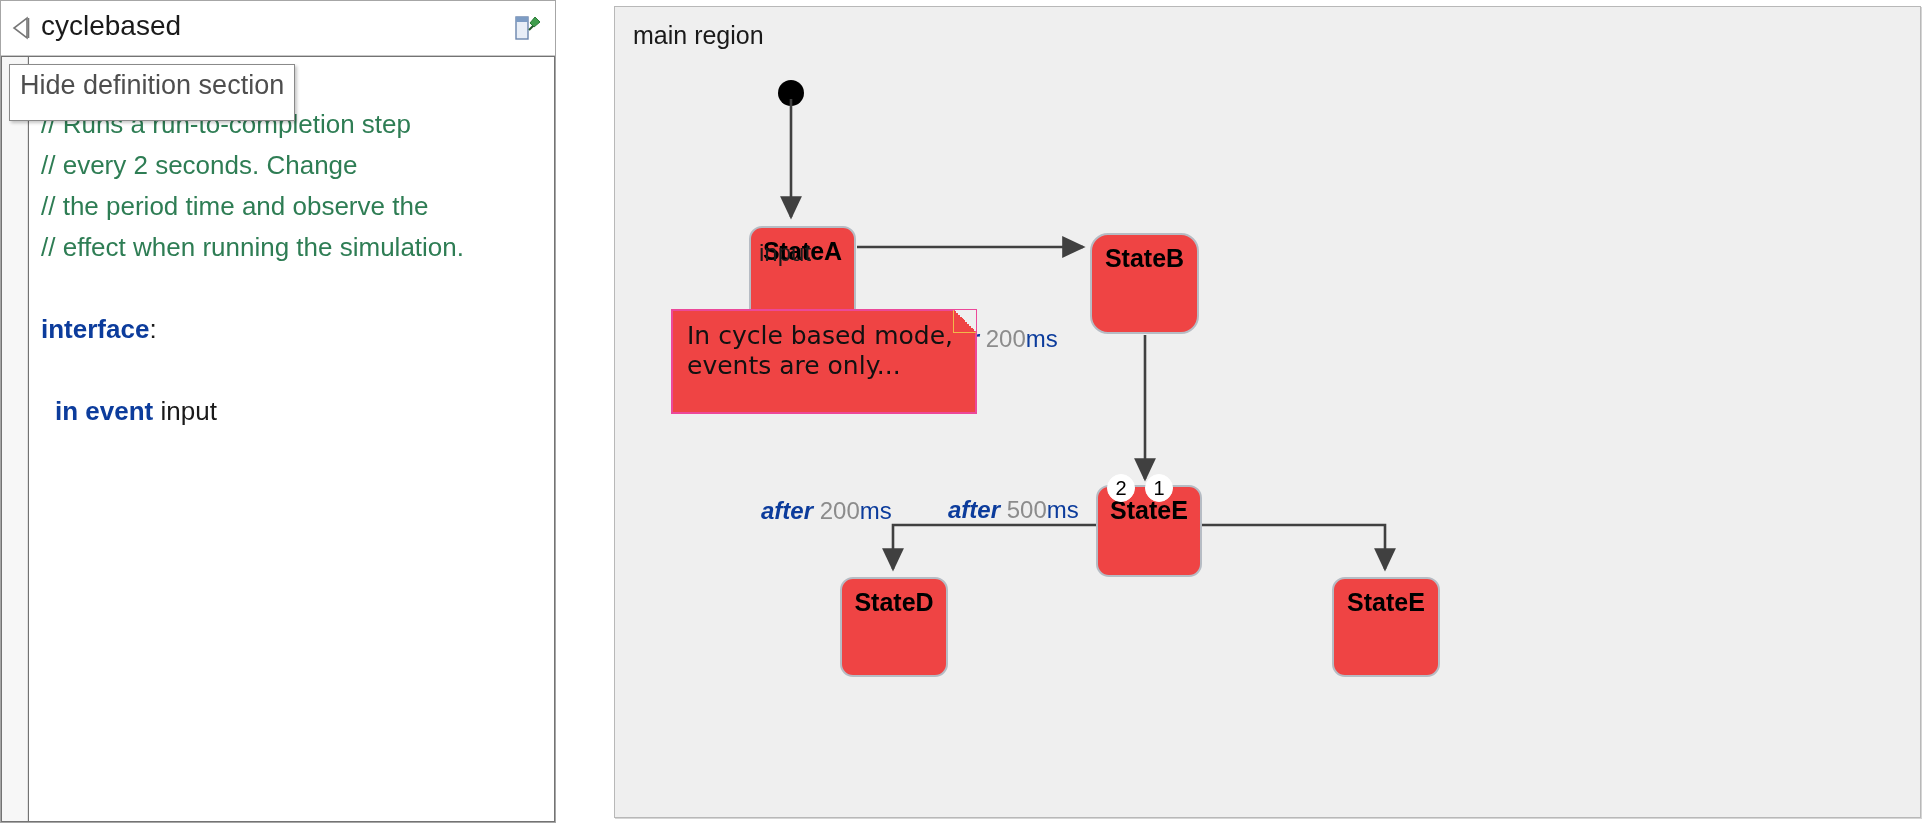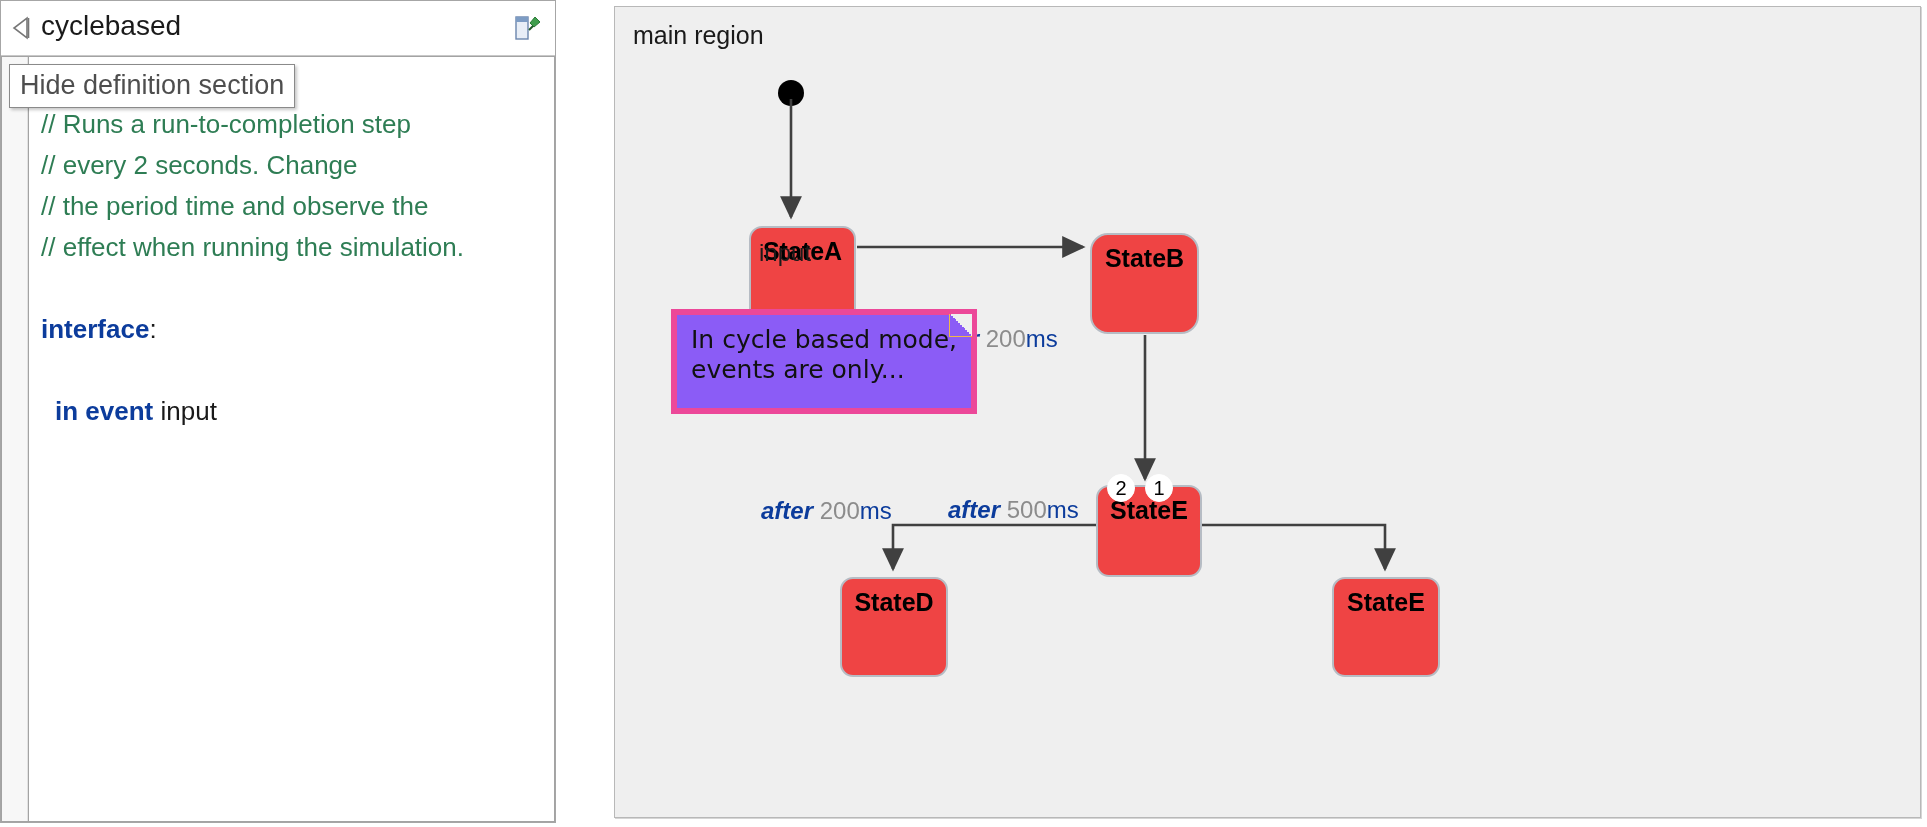--- a/index.html
+++ b/index.html
@@ -7,21 +7,21 @@
     width:1927px;height:827px;
     background:#ffffff;
     font-family:"Liberation Sans", sans-serif;
     overflow:hidden;
     position:relative;
   }
 
   
   #left-panel{
     position:absolute;left:0;top:0;width:556px;height:823px;
-    background:#a3a3a3;
+    background:#737373;
     border:1px solid #a6a6a6;
     box-sizing:border-box;
   }
   #panel-header{
     position:absolute;left:0;top:0;width:100%;height:55px;
     border-bottom:1px solid #c8c8c8;
     box-sizing:border-box;
     background:#ffffff;
   }
   #collapse-icon{
@@ -63,21 +63,21 @@
   .c-keyword{color:#0c3c9c;font-weight:bold;text-align:right;}
   .c-plain{color:#1a1a1a;}
   .indent1{padding-left:26px;}
   .blank{height:41px;}
 
   
   #tooltip{
     position:absolute;left:8px;top:63px;
     background:#ffffff;
     border:1px solid #8a8a8a;
-    padding:5px 10px 6px 10px;
+    padding:5px 10px 19px 10px;
     font-size:27px;
     color:#4e4e4e;
     box-shadow:2px 2px 3px rgba(0,0,0,0.22);
     white-space:nowrap;
     z-index:50;
   }
 
   
   #diagram-wrap{
     position:absolute;left:614px;top:6px;width:1307px;height:812px;
@@ -105,22 +105,22 @@
   .state .state-name{
     position:absolute;left:0;top:9px;width:100%;
     text-align:center;
     font-size:25px;font-weight:bold;color:#000000;
     font-family:"Liberation Sans", sans-serif;
   }
 
   
   .note{
     position:absolute;
-    background:#8b5cf6;
-    border:6px solid #ec4899;
+    background:#ef4444;
+    border:2px solid #ec4899;
     box-sizing:border-box;
   }
   .note .note-text{
     position:absolute;left:14px;top:10px;right:12px;
     font-family:"DejaVu Sans", sans-serif;
     font-size:25px;
     line-height:30px;
     color:#111111;
     white-space:pre-line;
   }

